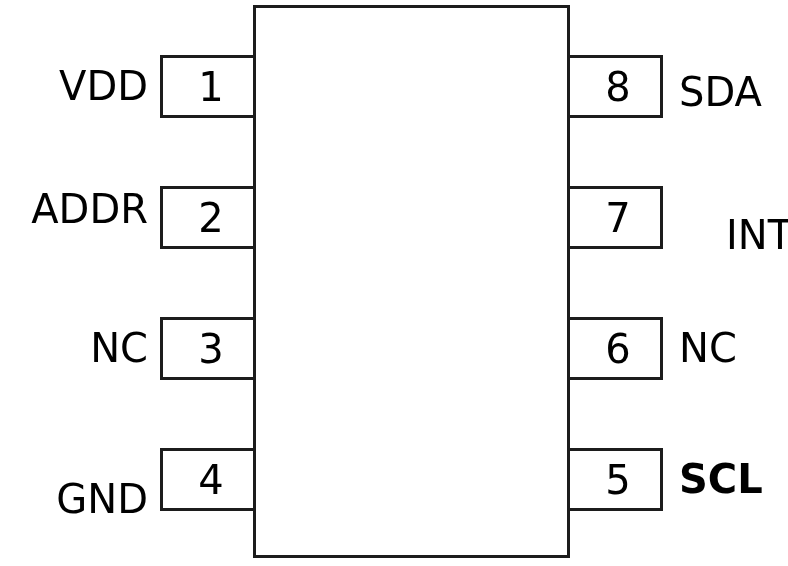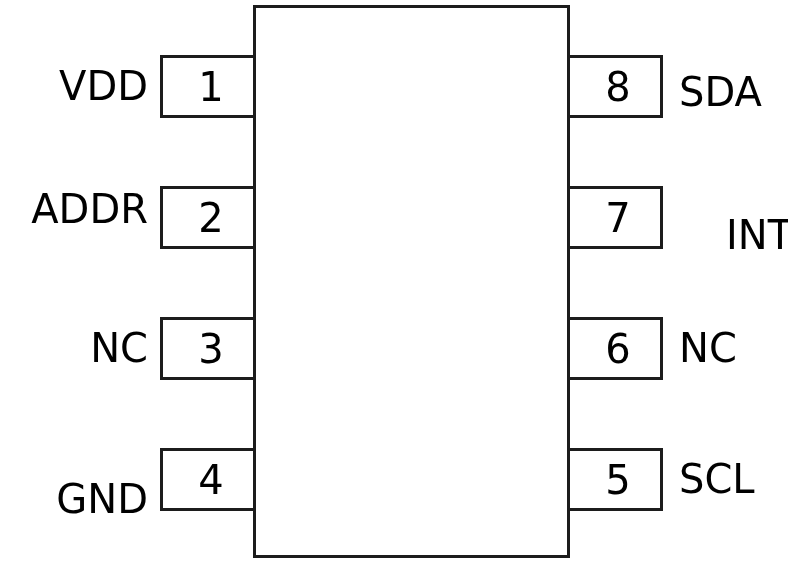--- a/index.html
+++ b/index.html
@@ -117,15 +117,15 @@
   <div class="pin-label right" style="top:235px;margin-left:47px;">INT</div>
 
   <div class="pin-pad right" style="top:317px;">
     <span class="pin-number">6</span>
   </div>
   <div class="pin-label right" style="top:348px;">NC</div>
 
   <div class="pin-pad right" style="top:448px;">
     <span class="pin-number">5</span>
   </div>
-  <div class="pin-label right" style="top:479px;">SCL</div>
+  <div class="pin-label right" style="top:479px;font-weight:bold;">SCL</div>
 
 </div>
 
 </body></html>

